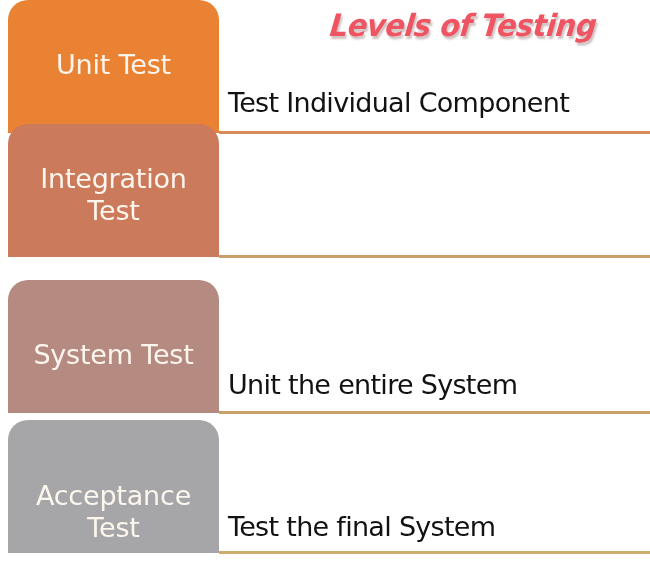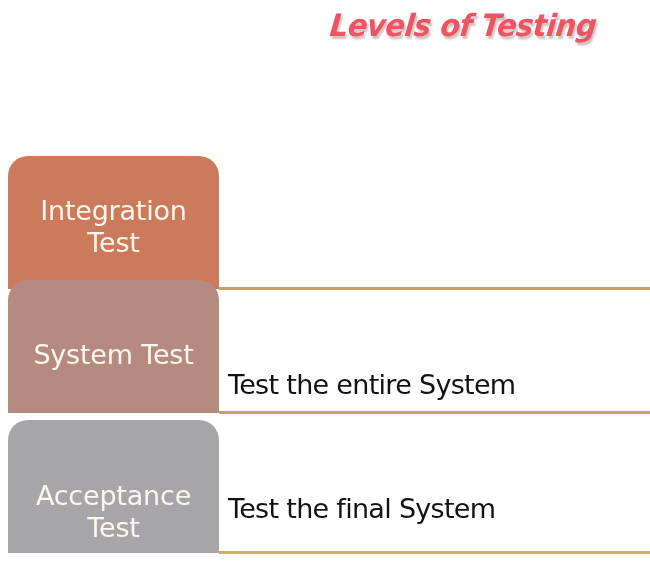--- a/index.html
+++ b/index.html
@@ -83,55 +83,62 @@
   }
   .divider {
     position: absolute;
     left: 219px;
     width: 431px;
     height: 3px;
   }
 
   
   #row-0 { top: 0px; }
-  #row-1 { top: 156px; }
+  #row-1 { top: 124px; }
   #row-2 { top: 280px; padding-left: 36px; }
   #row-3 { top: 420px; }
 
   #row-0 .level-label { position: relative; top: -2px; }
   #row-0 .desc { top: 88px; }
   #row-1 .level-label { position: relative; top: 4px; }
   #row-1 .desc { top: 88px; }
   #row-2 .level-label { position: relative; top: 8px; }
   #row-2 .desc { top: 90px; }
   #row-3 .level-label { position: relative; top: 25px; }
-  #row-3 .desc { top: 74px; }
+  #row-3 .desc { top: 92px; }
 
   .divider { top: 131px; }
 </style>
 </head>
 <body>
 
 <div id="canvas" style="background: rgb(255, 255, 255);">
 
   <div id="diagram-title" style="color: rgb(239, 84, 99);">Levels of Testing</div>
 
+  <div class="row" id="row-0">
+    <div class="level-box" style="background: rgb(233, 130, 51);">
+      <span class="level-label" style="color: rgb(253, 246, 238);">Unit Test</span>
+    </div>
+    <div class="desc">Test Individual Component</div>
+    <div class="divider" style="background: rgb(217, 138, 89);"></div>
+  </div>
 
   <div class="row" id="row-1">
     <div class="level-box" style="background: rgb(204, 122, 92);">
       <span class="level-label" style="color: rgb(253, 246, 238);">Integration Test</span>
     </div>
     <div class="divider" style="background: rgb(201, 160, 104);"></div>
   </div>
 
   <div class="row" id="row-2">
     <div class="level-box" style="background: rgb(181, 139, 129);">
       <span class="level-label" style="color: rgb(253, 246, 238);">System Test</span>
     </div>
-    <div class="desc">Test the entire System</div>
+    <div class="desc">Unit the entire System</div>
     <div class="divider" style="background: rgb(201, 160, 104);"></div>
   </div>
 
   <div class="row" id="row-3">
     <div class="level-box" style="background: rgb(166, 166, 168);">
       <span class="level-label" style="color: rgb(253, 246, 238);">Acceptance Test</span>
     </div>
     <div class="desc">Test the final System</div>
     <div class="divider" style="background: rgb(206, 172, 110);"></div>
   </div>

